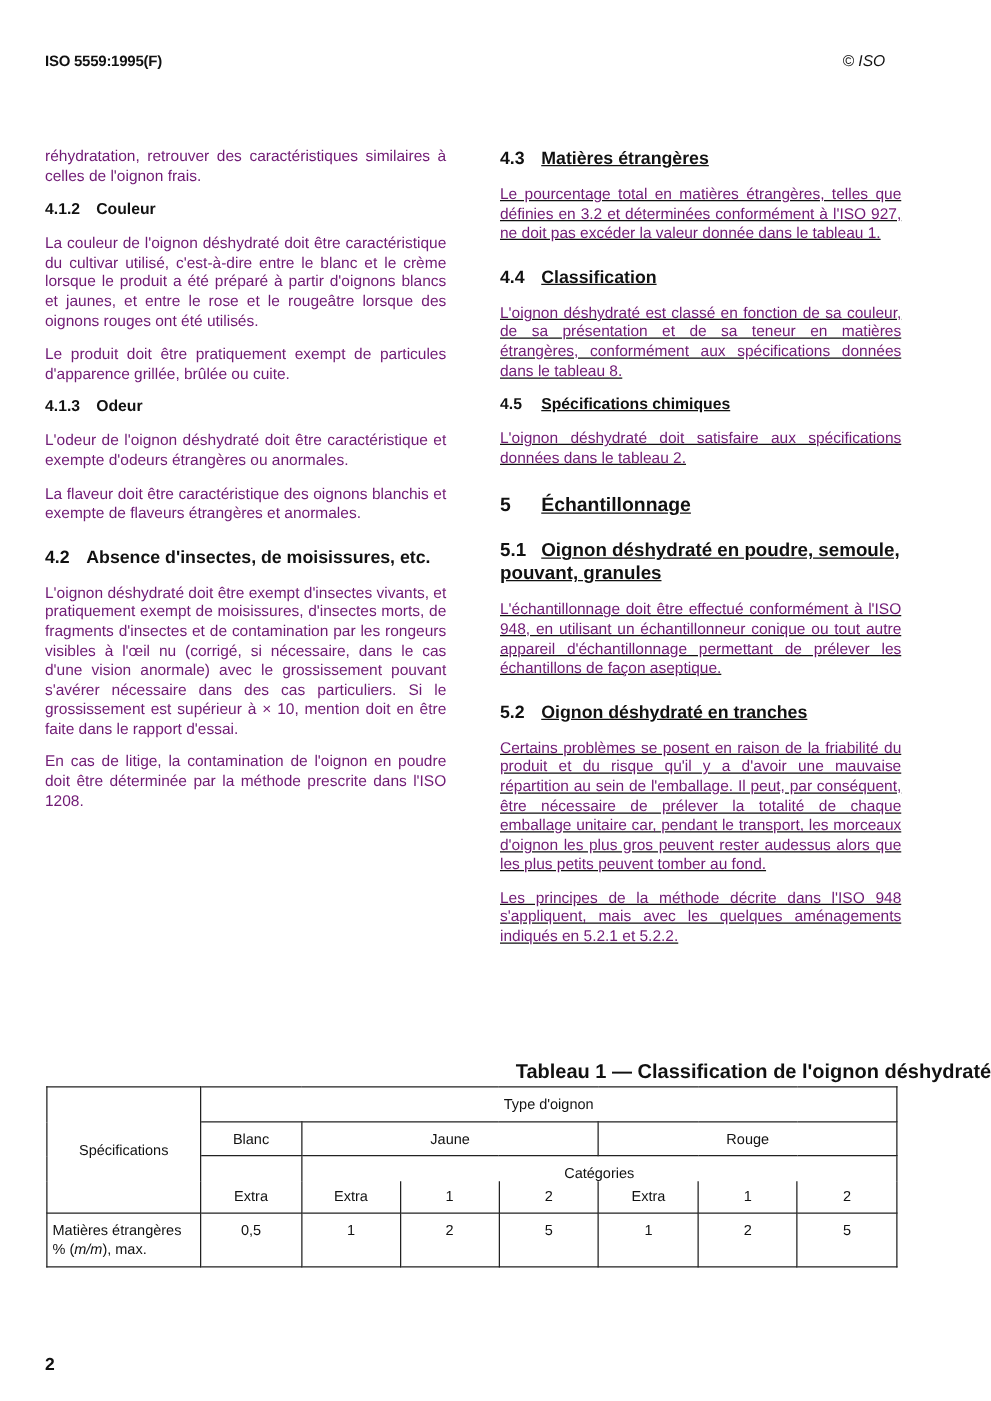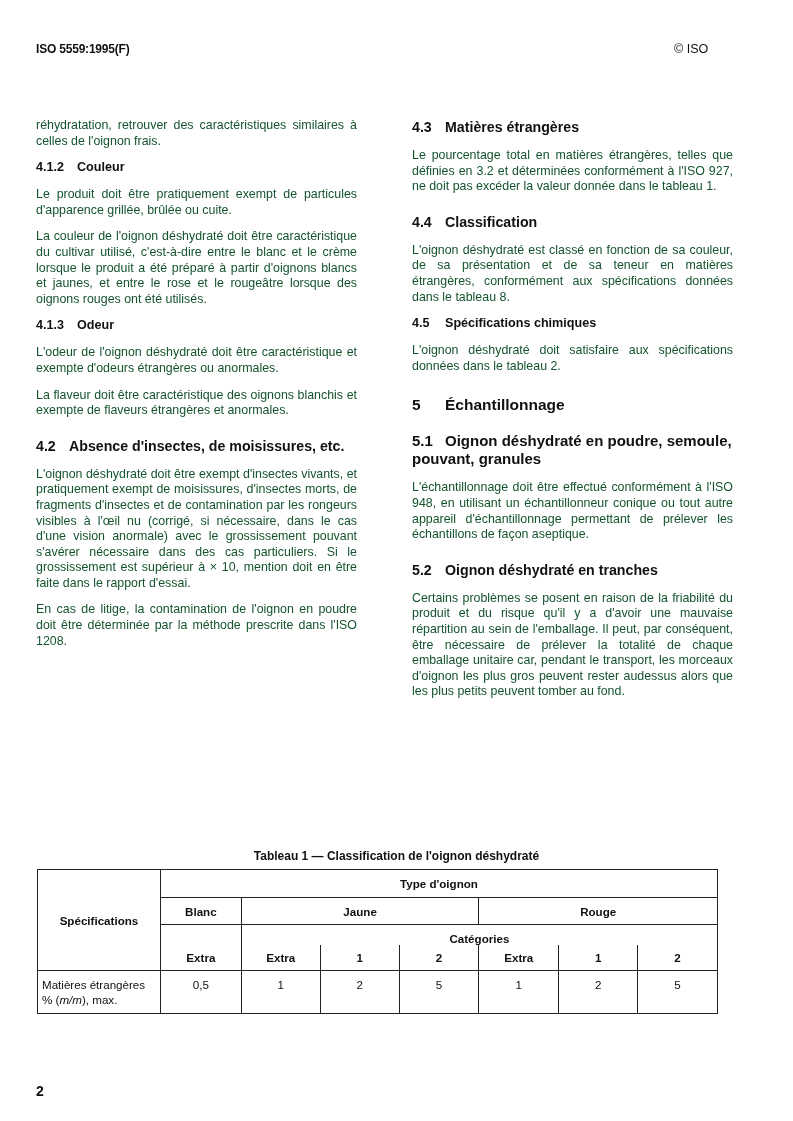--- a/index.html
+++ b/index.html
@@ -1,49 +1,49 @@
 <!DOCTYPE html>
 <html><head>
 <meta charset="utf-8">
 <style>
   html, body { margin:0; padding:0; background:#ffffff; }
   body { width:793px; height:1121px; position:relative; overflow:hidden; color:#111; font-family:"Liberation Sans", sans-serif; }
   .hdr-left { position:absolute; left:36px; top:42px; font-weight:bold; font-size:12px; letter-spacing:-0.2px; }
-  .hdr-right { position:absolute; left:674px; top:42px; font-size:12.5px; }
+  .hdr-right { position:absolute; left:674px; top:42px; font-size:12.5px;font-style:italic; }
   .col { position:absolute; top:118px; width:321px; }
   .col.left { left:36px; }
-  .col.right { left:412px; }
-  p { margin:0 0 11px 0; font-size:12.4px; line-height:15.6px; text-align:justify; color:#14532d; }
+  .col.right { left:400px;text-decoration:underline; }
+  p { margin:0 0 11px 0; font-size:12.4px; line-height:15.6px; text-align:justify; color:#701a75; }
   h3 { margin:8px 0 13px 0; font-size:12.6px; font-weight:bold; }
   h3 .num { display:inline-block; width:41px; }
   h2 { margin:18px 0 12px 0; font-size:14.2px; font-weight:bold; line-height:18px; }
   h2 .num { display:inline-block; width:33px; }
   h2.first { margin-top:0; }
   h1 { margin:22px 0 14px 0; font-size:15.5px; font-weight:bold; }
   h1 .num { display:inline-block; width:33px; }
-  .table-title { position:absolute; top:849px; left:0; width:793px; text-align:center; font-weight:bold; font-size:12px; }
+  .table-title { position:absolute; top:849px; left:0; width:793px; text-align:right; font-weight:bold; font-size:16px; }
   table { position:absolute; left:37px; top:869px; width:681px; border-collapse:collapse; font-size:11.6px; }
   td { border:1px solid #222; text-align:center; padding:0; }
-  .b { font-weight:bold; }
+  .b { font-weight:normal; }
   .noTop { border-top:none; }
   .noBot { border-bottom:none; }
   .pg { position:absolute; left:36px; top:1083px; font-weight:bold; font-size:14px; }
 </style>
 </head>
 <body>
 
 <div class="hdr-left">ISO 5559:1995(F)</div>
 <div class="hdr-right">© ISO</div>
 
 <div class="col left">
   <p>réhydratation, retrouver des caractéristiques similaires à celles de l'oignon frais.</p>
 
   <h3><span class="num">4.1.2</span><span>Couleur</span></h3>
+  <p>La couleur de l'oignon déshydraté doit être caractéristique du cultivar utilisé, c'est-à-dire entre le blanc et le crème lorsque le produit a été préparé à partir d'oignons blancs et jaunes, et entre le rose et le rougeâtre lorsque des oignons rouges ont été utilisés.</p>
   <p>Le produit doit être pratiquement exempt de particules d'apparence grillée, brûlée ou cuite.</p>
-  <p>La couleur de l'oignon déshydraté doit être caractéristique du cultivar utilisé, c'est-à-dire entre le blanc et le crème lorsque le produit a été préparé à partir d'oignons blancs et jaunes, et entre le rose et le rougeâtre lorsque des oignons rouges ont été utilisés.</p>
 
   <h3><span class="num">4.1.3</span><span>Odeur</span></h3>
   <p>L'odeur de l'oignon déshydraté doit être caractéristique et exempte d'odeurs étrangères ou anormales.</p>
 
   <p>La flaveur doit être caractéristique des oignons blanchis et exempte de flaveurs étrangères et anormales.</p>
 
   <h2><span class="num">4.2</span><span>Absence d'insectes, de moisissures, etc.</span></h2>
   <p>L'oignon déshydraté doit être exempt d'insectes vivants, et pratiquement exempt de moisissures, d'insectes morts, de fragments d'insectes et de contamination par les rongeurs visibles à l'œil nu (corrigé, si nécessaire, dans le cas d'une vision anormale) avec le grossissement pouvant s'avérer nécessaire dans des cas particuliers. Si le grossissement est supérieur à × 10, mention doit en être faite dans le rapport d'essai.</p>
   <p>En cas de litige, la contamination de l'oignon en poudre doit être déterminée par la méthode prescrite dans l'ISO 1208.</p>
 </div>
@@ -58,20 +58,21 @@
   <h3><span class="num" style="width:33px">4.5</span><span>Spécifications chimiques</span></h3>
   <p>L'oignon déshydraté doit satisfaire aux spécifications données dans le tableau 2.</p>
 
   <h1><span class="num">5</span><span>Échantillonnage</span></h1>
 
   <h2 style="font-size:15px"><span class="num">5.1</span><span>Oignon déshydraté en poudre, semoule, pouvant, granules</span></h2>
   <p>L'échantillonnage doit être effectué conformément à l'ISO 948, en utilisant un échantillonneur conique ou tout autre appareil d'échantillonnage permettant de prélever les échantillons de façon aseptique.</p>
 
   <h2><span class="num">5.2</span><span>Oignon déshydraté en tranches</span></h2>
   <p>Certains problèmes se posent en raison de la friabilité du produit et du risque qu'il y a d'avoir une mauvaise répartition au sein de l'emballage. Il peut, par conséquent, être nécessaire de prélever la totalité de chaque emballage unitaire car, pendant le transport, les morceaux d'oignon les plus gros peuvent rester audessus alors que les plus petits peuvent tomber au fond.</p>
+  <p>Les principes de la méthode décrite dans l'ISO 948 s'appliquent, mais avec les quelques aménagements indiqués en 5.2.1 et 5.2.2.</p>
 </div>
 
 <div class="table-title">Tableau 1 — Classification de l'oignon déshydraté</div>
 
 <table>
   <colgroup>
     <col style="width:123px">
       <col style="width:81px">
       <col style="width:79px">
       <col style="width:79px">

